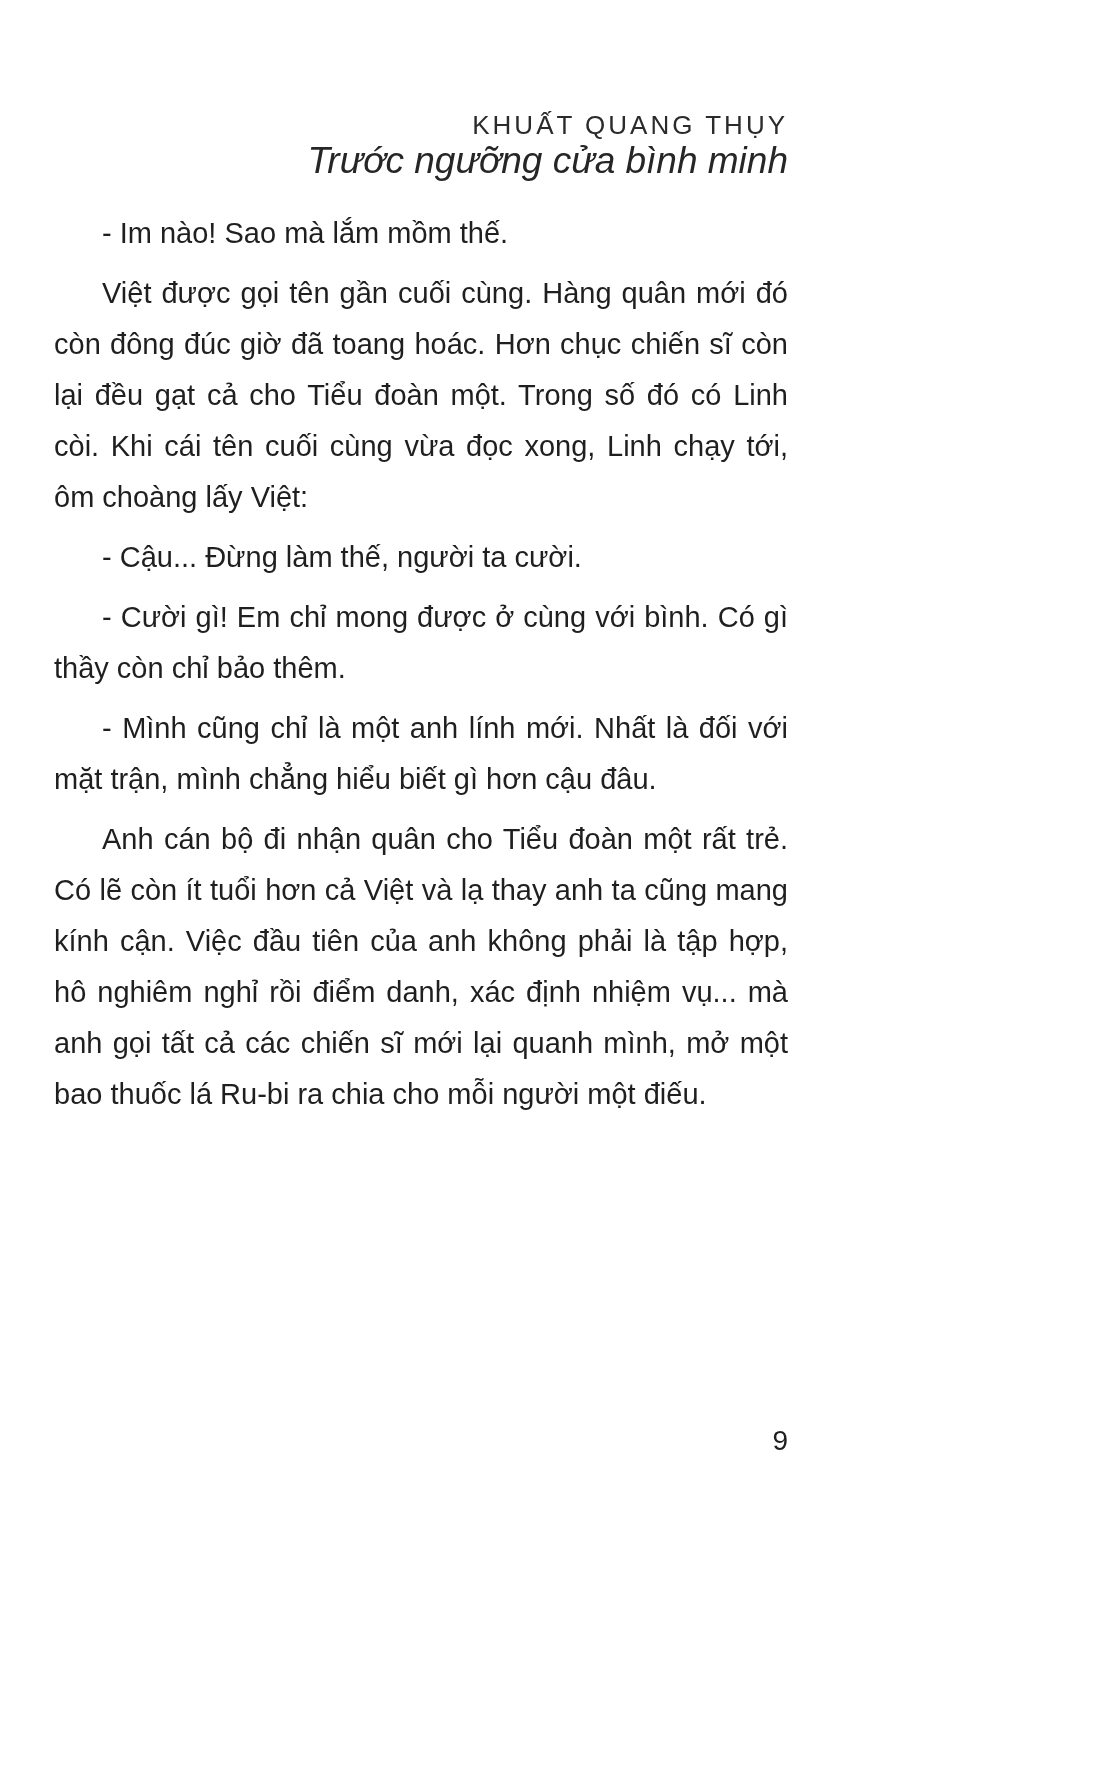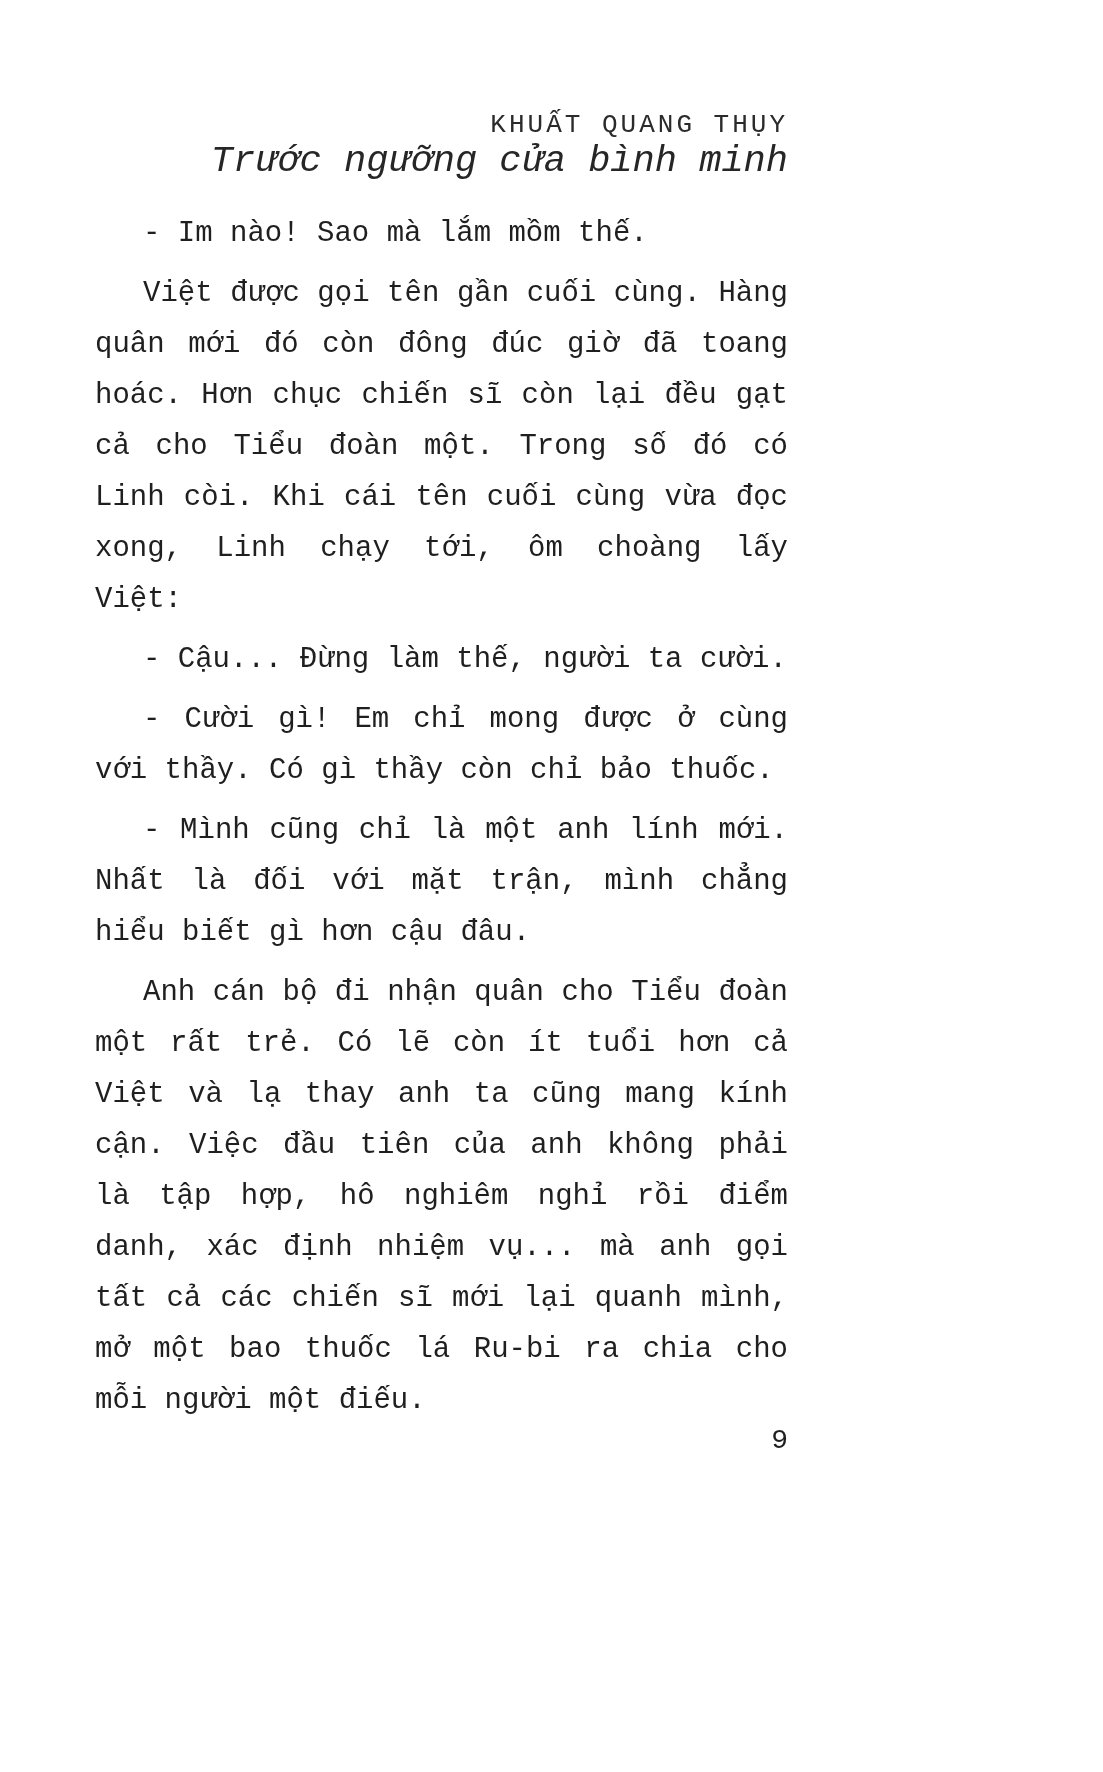--- a/index.html
+++ b/index.html
@@ -6,22 +6,22 @@
     margin: 0;
     padding: 0;
     background: #ffffff;
   }
   .page {
     position: relative;
     width: 1034px;
     height: 1772px;
     background: #ffffff;
     box-sizing: border-box;
-    padding: 108px 246px 0 95px;
-    font-family: Liberation Mono, monospace;
+    padding: 108px 246px 0 54px;
+    font-family: Liberation Sans, sans-serif;
     color: #1f1f1f;
     overflow: hidden;
   }
   .header {
     text-align: right;
     margin-bottom: 28px;
   }
   .author {
     font-size: 26px;
     letter-spacing: 3px;
@@ -56,21 +56,21 @@
 
   <div class="header">
     <div class="author">KHUẤT QUANG THỤY</div>
     <div class="book-title">Trước ngưỡng cửa bình minh</div>
   </div>
 
   <div class="body-text">
     <p>- Im nào! Sao mà lắm mồm thế.</p>
     <p>Việt được gọi tên gần cuối cùng. Hàng quân mới đó còn đông đúc giờ đã toang hoác. Hơn chục chiến sĩ còn lại đều gạt cả cho Tiểu đoàn một. Trong số đó có Linh còi. Khi cái tên cuối cùng vừa đọc xong, Linh chạy tới, ôm choàng lấy Việt:</p>
     <p>- Cậu... Đừng làm thế, người ta cười.</p>
-    <p>- Cười gì! Em chỉ mong được ở cùng với thầy. Có gì thầy còn chỉ bảo thuốc.</p>
+    <p>- Cười gì! Em chỉ mong được ở cùng với bình. Có gì thầy còn chỉ bảo thêm.</p>
     <p>- Mình cũng chỉ là một anh lính mới. Nhất là đối với mặt trận, mình chẳng hiểu biết gì hơn cậu đâu.</p>
     <p>Anh cán bộ đi nhận quân cho Tiểu đoàn một rất trẻ. Có lẽ còn ít tuổi hơn cả Việt và lạ thay anh ta cũng mang kính cận. Việc đầu tiên của anh không phải là tập hợp, hô nghiêm nghỉ rồi điểm danh, xác định nhiệm vụ... mà anh gọi tất cả các chiến sĩ mới lại quanh mình, mở một bao thuốc lá Ru-bi ra chia cho mỗi người một điếu.</p>
   </div>
 
   <div class="footer">
     <span>9</span>
   </div>
 
 </div>
 

